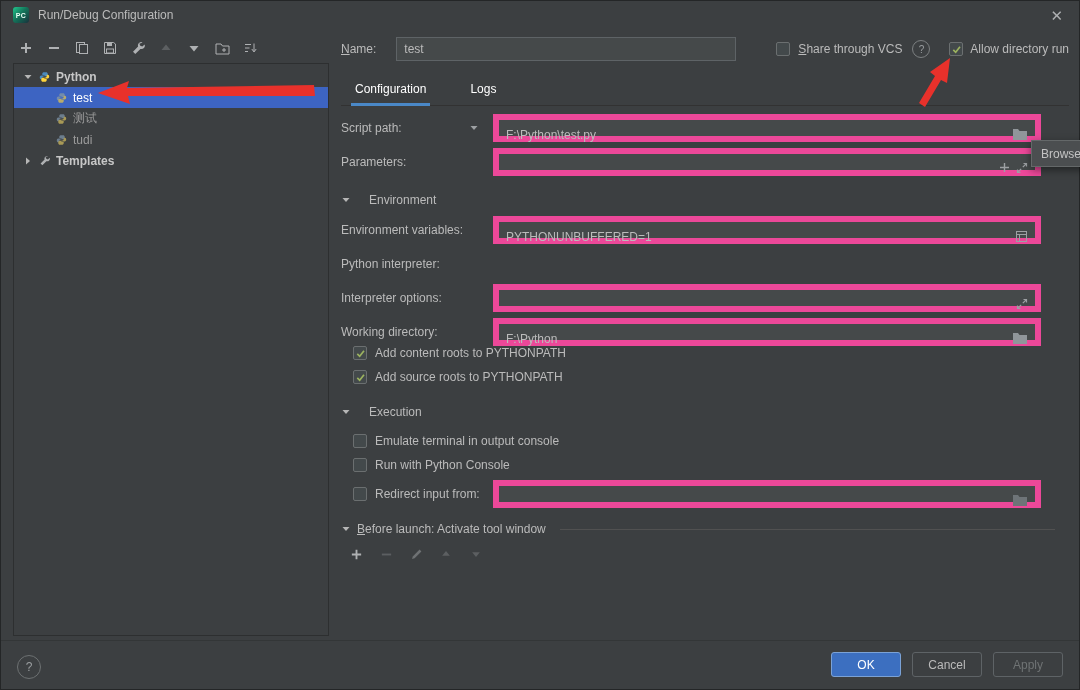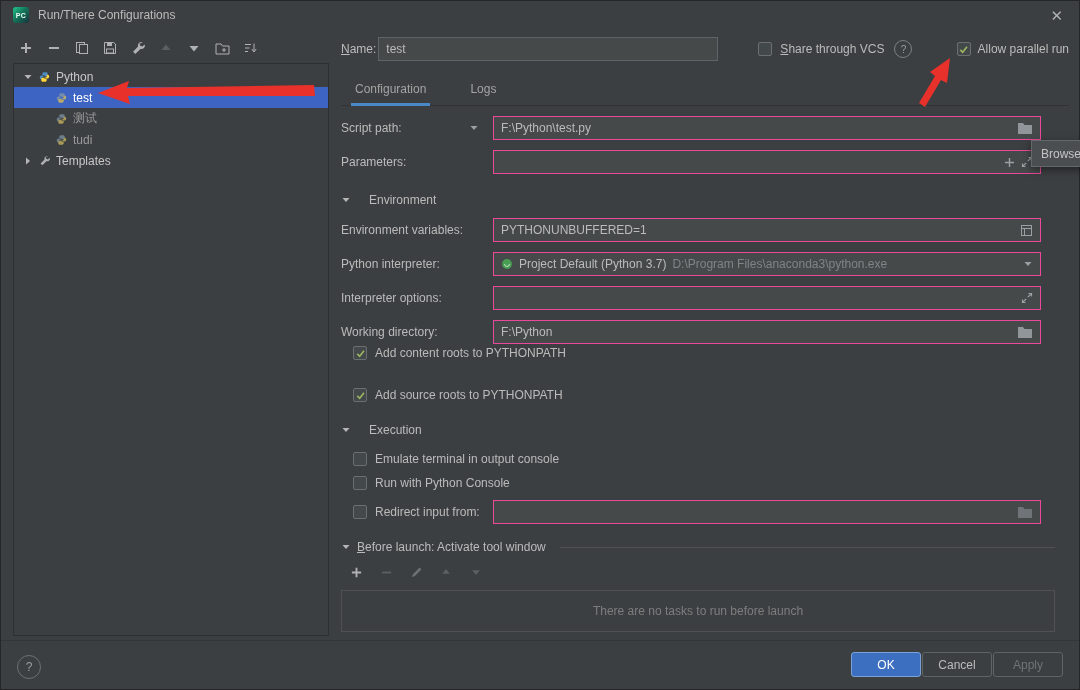--- a/index.html
+++ b/index.html
@@ -21,65 +21,65 @@
   .lt-toolbar{position:absolute;left:16px;top:36px;height:22px;display:flex;gap:10px;align-items:center}
   .tool{width:18px;height:18px;display:flex;align-items:center;justify-content:center}
 
   
   .tree-panel{position:absolute;left:12px;top:62px;width:316px;height:573px;
               border:1px solid #2d2f30;background:#3c3f41;box-sizing:border-box;padding-top:2px}
   .tree-row{height:21px;display:flex;align-items:center;gap:6px;padding-left:8px;cursor:default;white-space:nowrap}
   .tree-row.child{padding-left:42px}
   .tree-row.selected{background:#3d64c2;color:#ffffff}
   .tree-row .lbl{color:inherit}
-  .tree-row.group .lbl,.tree-row.templates .lbl{font-weight:normal;color:#c7c7c7}
+  .tree-row.group .lbl,.tree-row.templates .lbl{font-weight:bold;color:#c7c7c7}
   .tree-row.selected .lbl{color:#fff;font-weight:normal}
   .tree-row.dim .lbl{color:#9b9b9b}
   .tw{width:11px;display:flex;justify-content:center;flex:none}
 
   
   .right{position:absolute;left:340px;top:34px;width:728px;box-sizing:border-box}
   .name-row{display:flex;align-items:center;height:28px}
-  .name-row .nlabel{margin-right:2px}
+  .name-row .nlabel{margin-right:20px}
   .name-input{width:340px;height:24px;background:#45494a;border:1px solid #5e6366;color:#bbbbbb;
               padding:0 7px;box-sizing:border-box;font-family:"Liberation Sans",sans-serif;font-size:12px;outline:none}
   .vcs-group{display:flex;align-items:center;margin-left:40px}
   .qmark{width:16px;height:16px;border:1px solid #7c8081;border-radius:50%;display:flex;align-items:center;
          justify-content:center;color:#9a9ea0;font-size:10px;margin-left:10px;flex:none}
   .par-group{display:flex;align-items:center;margin-left:auto}
   .und{}
 
   .tabs-row{display:flex;margin-top:12px;border-bottom:1px solid #323232;padding-left:10px}
-  .tab{padding:7px 4px 9px;margin-right:36px;position:relative;color:#a3a3a3;cursor:default}
+  .tab{padding:7px 4px 9px;margin-right:36px;position:relative;color:#ffffff;cursor:default}
   .tab.active::after{content:"";position:absolute;left:0;right:0;bottom:-1px;height:3px;background:#4a88c7}
 
   .frow{display:flex;align-items:center;height:24px;margin-top:10px;padding-right:28px}
   .flabel{width:152px;flex:none;display:flex;align-items:center;color:#bbbbbb}
   .flabel .drop{margin-left:auto;margin-right:14px;display:flex}
-  .field{flex:1;height:24px;background:#45494a;border:1px solid #ec4899;display:flex;align-items:center;
-         padding:0 7px;box-sizing:border-box;color:#bbbbbb;gap:6px;min-width:0}
+  .field{flex:1;height:24px;background:#45494a;border:6px solid #ec4899;display:flex;align-items:flex-start;
+         padding:8px 7px;box-sizing:border-box;color:#bbbbbb;gap:6px;min-width:0}
   .field .grow{flex:1}
   .field .sub{color:#7f8486;overflow:hidden;text-overflow:ellipsis;white-space:nowrap}
   .field .ficon{flex:none;display:flex;align-items:center}
 
   .sect{display:flex;align-items:center;margin-top:18px;height:16px;color:#bbbbbb;gap:18px}
 
   .cbrow{display:flex;align-items:center;margin-top:8px;height:18px;margin-left:12px}
   .cb{width:14px;height:14px;background:#43494b;border:1px solid #6b6f70;border-radius:2px;flex:none;
       display:flex;align-items:center;justify-content:center;margin-right:8px;box-sizing:border-box}
   .cb.small-m{margin-right:7px}
 
   .bl-header{display:flex;align-items:center;margin-top:14px;height:18px;gap:6px;padding-right:14px}
   .bl-line{flex:1;height:1px;background:#515151;margin-left:8px}
   .bl-toolbar{display:flex;align-items:center;gap:12px;margin-top:6px;height:20px;padding-left:6px}
   .tasks-box{margin-top:8px;margin-right:14px;height:40px;border:1px solid #515151;display:flex;
              align-items:center;justify-content:center;color:#7d7d7d}
 
   .bottom-sep{position:absolute;left:0;right:0;bottom:48px;height:1px;background:#333637}
-  .footer{position:absolute;right:16px;bottom:12px;display:flex;gap:1px;z-index:10}
+  .footer{position:absolute;right:16px;bottom:12px;display:flex;gap:11px;z-index:10}
   .btn{min-width:70px;height:25px;display:flex;align-items:center;justify-content:center;
        border:1px solid #5e6366;background:#3c3f41;color:#bbbbbb;border-radius:3px;box-sizing:border-box;
        padding:0 12px;cursor:default}
   .btn.primary{background:#3c6fc0;border-color:#7ba2d6;color:#ffffff}
   .btn.disabled{color:#6f7374}
   .help-btn{position:absolute;left:16px;bottom:10px;width:22px;height:22px;border:1px solid #6d7172;
             border-radius:50%;display:flex;align-items:center;justify-content:center;color:#9a9ea0;z-index:10}
 
   .tooltip{position:absolute;left:1030px;top:139px;height:25px;background:#4b4e50;border:1px solid #646869;
            box-shadow:0 3px 8px rgba(0,0,0,.45);display:flex;align-items:center;padding:0 9px;
@@ -88,21 +88,21 @@
   .annotations{position:absolute;inset:0;pointer-events:none;z-index:60}
   svg{display:block}
 </style>
 </head>
 <body>
 
 <div class="dialog">
 
   <div class="titlebar">
     <div class="app-icon">PC</div>
-    <div class="title-text">Run/There Configurations</div>
+    <div class="title-text">Run/Debug Configuration</div>
     <div class="close-x">✕</div>
   </div>
 
   <div class="lt-toolbar">
     <div class="tool">
         <svg width="14" height="14" viewBox="0 0 14 14">
           <path d="M6 2h2v4h4v2H8v4H6V8H2V6h4z" fill="#afb1b3"></path>
         </svg>
       </div>
     <div class="tool">
@@ -219,21 +219,21 @@
         <span class="cb"></span>
         <span class="mnemonic"><u>S</u>hare through VCS</span>
         <span class="qmark">?</span>
       </div>
       <div class="par-group">
         <span class="cb small-m">
             <svg width="11" height="11" viewBox="0 0 12 12">
               <path d="M2.5 6.5l2.6 2.6L9.8 3" stroke="#9cb35f" stroke-width="1.8" fill="none"></path>
             </svg>
           </span>
-        <span><span>Allow parallel </span><span class="und">run</span></span>
+        <span><span>Allow directory </span><span class="und">run</span></span>
       </div>
     </div>
 
     <div class="tabs-row">
       <div class="tab active">Configuration</div>
       <div class="tab">Logs</div>
     </div>
 
     <div class="frow">
       <div class="flabel">
@@ -292,35 +292,20 @@
               <path d="M1.5 4.5h10M4.5 4.5v7" stroke="#9da0a3"></path>
             </svg>
           </span>
       </div>
     </div>
 
     <div class="frow">
       <div class="flabel">
           <span>Python interpreter:</span>
         </div>
-      <div class="field">
-        <span class="ficon">
-            <svg width="12" height="12" viewBox="0 0 12 12">
-              <circle cx="6" cy="6" r="5" fill="#499c54"></circle>
-              <path d="M3.5 6a2.5 2.5 0 0 0 5 0" fill="none" stroke="#bde3c0"></path>
-            </svg>
-          </span>
-        <span style="white-space:nowrap">Project Default (Python 3.7)</span>
-        <span class="sub grow">D:\Program Files\anaconda3\python.exe</span>
-        <span class="ficon">
-            <svg width="10" height="10" viewBox="0 0 10 10">
-              <path d="M1.5 3l3.5 4 3.5-4z" fill="#9da0a3"></path>
-            </svg>
-          </span>
-      </div>
     </div>
 
     <div class="frow">
       <div class="flabel">
           <span>Interpreter options:</span>
         </div>
       <div class="field">
         <span class="grow"></span>
         <span class="ficon">
             <svg width="12" height="12" viewBox="0 0 12 12">
@@ -345,21 +330,21 @@
     </div>
 
     <div class="cbrow" style="margin-top:0">
       <span class="cb">
           <svg width="11" height="11" viewBox="0 0 12 12">
             <path d="M2.5 6.5l2.6 2.6L9.8 3" stroke="#9cb35f" stroke-width="1.8" fill="none"></path>
           </svg>
         </span>
       <span>Add content roots to PYTHONPATH</span>
     </div>
-    <div class="cbrow" style="margin-top:24px">
+    <div class="cbrow" style="margin-top:6px">
       <span class="cb">
           <svg width="11" height="11" viewBox="0 0 12 12">
             <path d="M2.5 6.5l2.6 2.6L9.8 3" stroke="#9cb35f" stroke-width="1.8" fill="none"></path>
           </svg>
         </span>
       <span>Add source roots to PYTHONPATH</span>
     </div>
 
     <div class="sect">
       <svg width="10" height="10" viewBox="0 0 10 10">
@@ -421,23 +406,20 @@
             <path d="M7 3.5l4.5 5.5h-9z" fill="#5c5f61"></path>
           </svg>
         </span>
       <span class="tool">
           <svg width="12" height="12" viewBox="0 0 14 14">
             <path d="M7 10.5L2.5 5h9z" fill="#5c5f61"></path>
           </svg>
         </span>
     </div>
 
-    <div class="tasks-box">
-      <span>There are no tasks to run before launch</span>
-    </div>
   </div>
 
   <div class="tooltip">
     <span>Browse</span>
   </div>
 
   <div class="bottom-sep"></div>
 
   <div class="help-btn">?</div>
 

